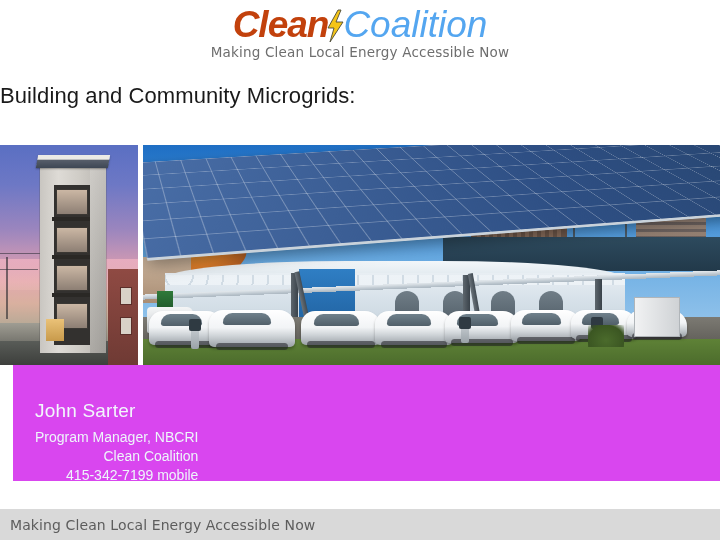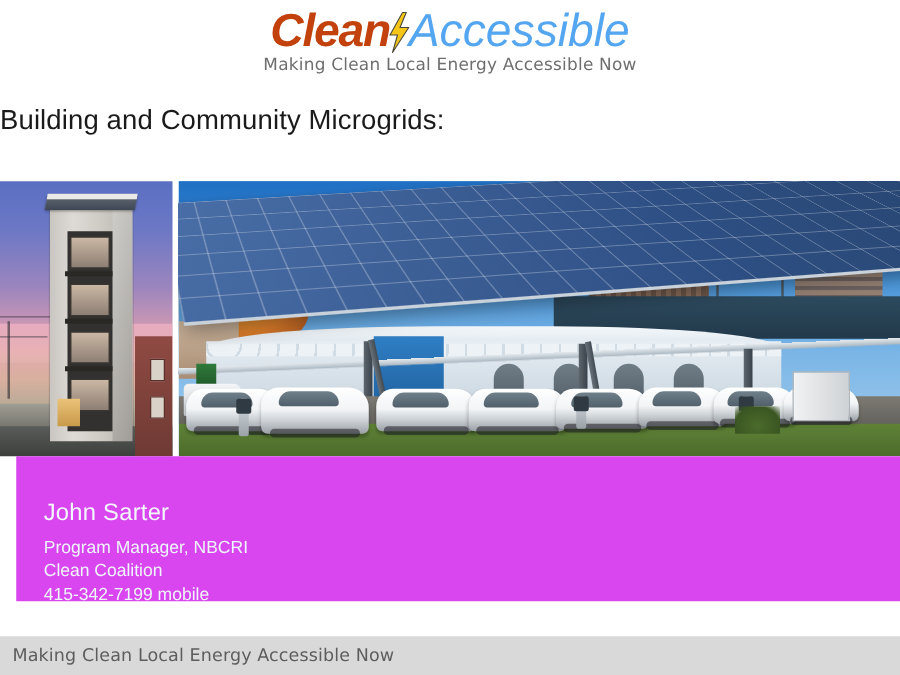--- a/index.html
+++ b/index.html
@@ -384,21 +384,21 @@
     letter-spacing: 0.2px;
     line-height: 1;
   }
   .presenter-lines {
     position: absolute;
     left: 22px; top: 63px;
     font-size: 14px;
     color: #eef5fb;
     line-height: 19px;
   }
-  .presenter-lines div { white-space: nowrap; }
+  .presenter-lines div { white-space: nowrap; text-align: right; }
 
   
   .footer-band {
     position: absolute;
     left: 0; top: 509px;
     width: 720px; height: 31px;
     background: #d9d9d9;
   }
   .footer-text {
     position: absolute;
@@ -411,21 +411,21 @@
 </style>
 </head>
 <body>
 
 <div class="slide">
 
   <div class="logo-block">
     <div class="logo-wordmark">
       <span class="logo-clean">Clean</span><span class="logo-bolt"><svg width="20" height="34" viewBox="0 0 20 34" xmlns="http://www.w3.org/2000/svg">
             <polygon points="13,1 3,19 9,19 5,33 18,13 11,13 16,1" fill="#f5c518" stroke="#4a4a3a" stroke-width="0.9" stroke-linejoin="round"></polygon>
-          </svg></span><span class="logo-coalition">Accessible</span>
+          </svg></span><span class="logo-coalition">Coalition</span>
     </div>
     <div class="logo-tagline">Making Clean Local Energy Accessible Now</div>
   </div>
 
   <div class="title-block">
     <span class="title-line">Building and Community Microgrids:</span>
   </div>
 
   <div class="image-band">
 

